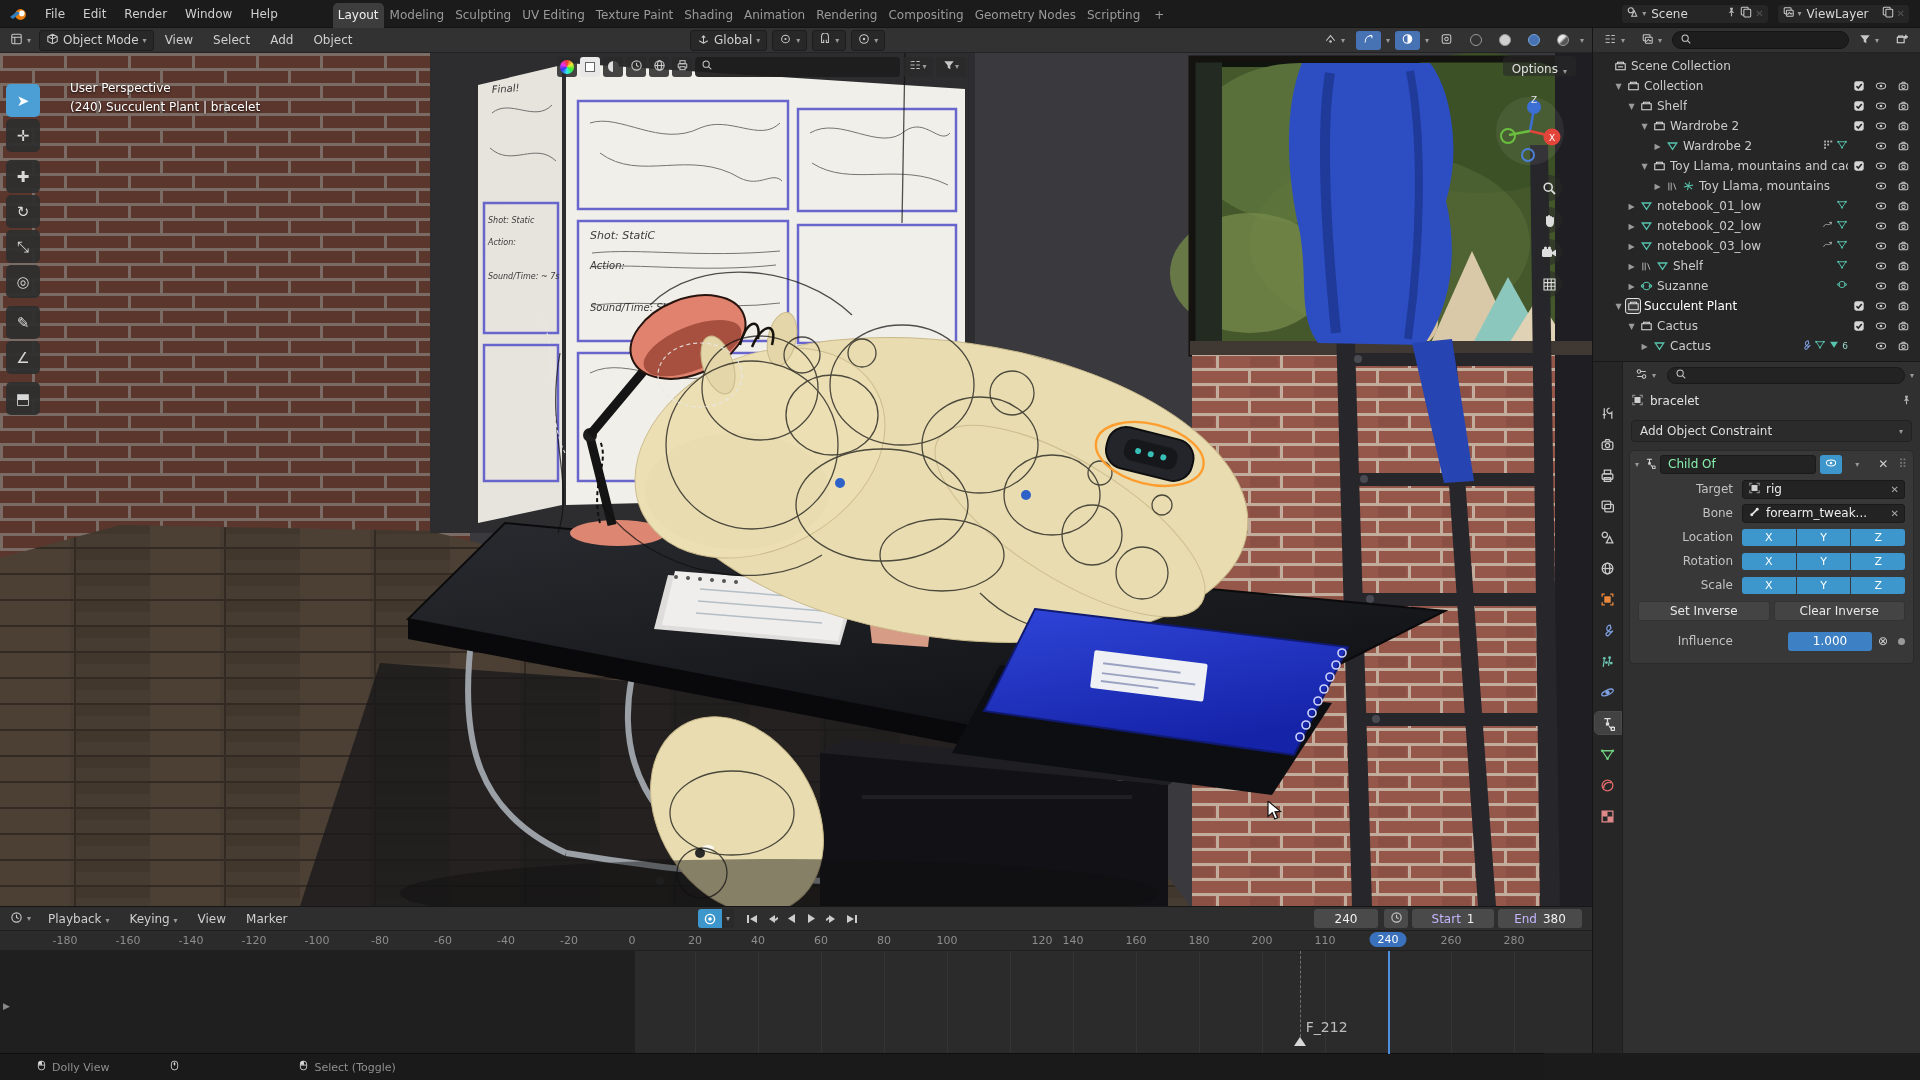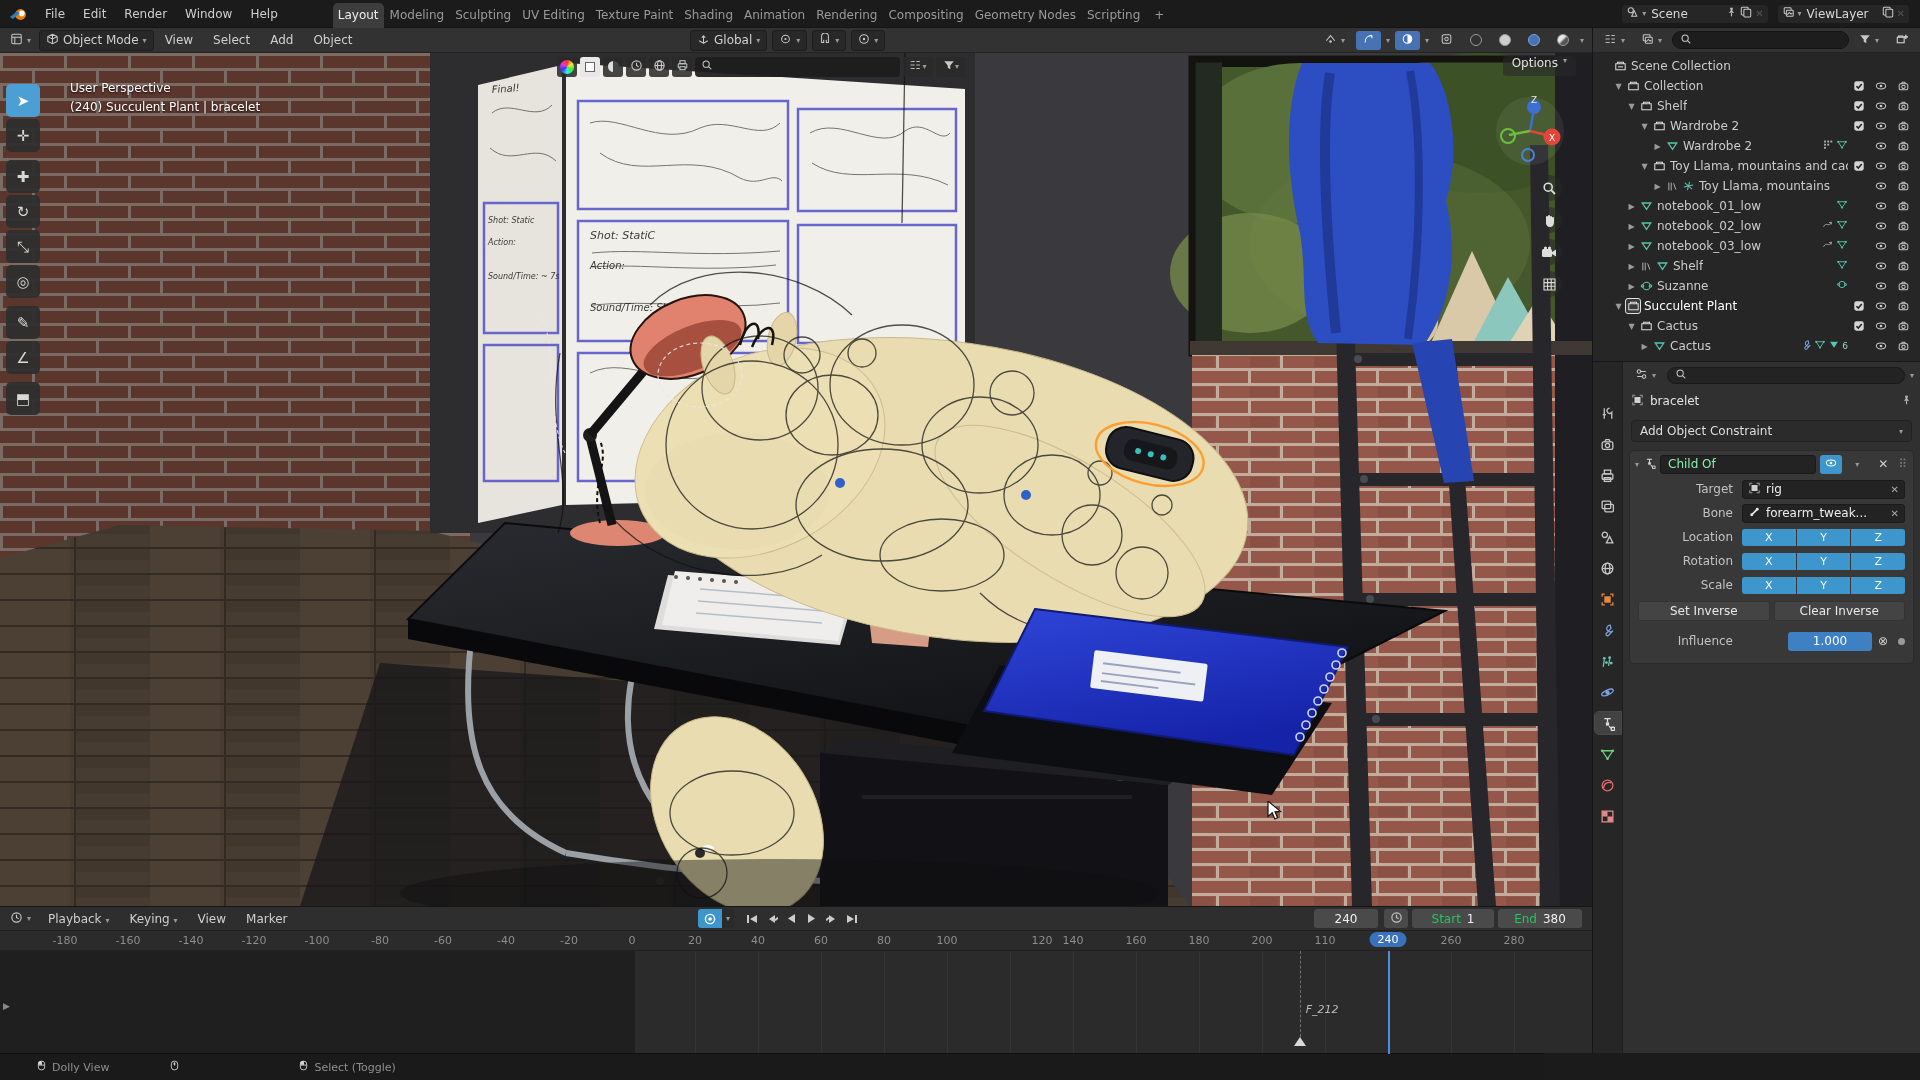--- a/index.html
+++ b/index.html
@@ -79,51 +79,51 @@
   .inf-row .rlabel { width:112px; text-align:right; padding-right:9px; color:#c2c2c2; flex:none; }
   .slider { flex:1; background:#3d80c4; border-radius:3px; height:19px; display:flex; align-items:center; justify-content:center; color:#fff;margin-left:46px; }
   .anim-dot { width:7px; height:7px; border-radius:50%; background:#9a9a9a; margin:0 4px; }
 
   
   .viewport { position:absolute; left:0; top:53px; width:1592px; height:853px; background:#2a2a2a; overflow:hidden; }
   .float-row { position:absolute; left:557px; top:2px; height:23px; display:flex; align-items:center; gap:3px; }
   .icon-chip { width:20px; height:20px; background:#2a2a2add; border-radius:3px; display:flex; align-items:center; justify-content:center; }
   .icon-chip.on { background:#e8e8e8; }
   .vp-search { width:205px; height:20px; background:#1d1d1dee; border-radius:4px; display:flex; align-items:center; padding:0 6px; gap:4px; }
-  .options-btn { position:absolute; right:16px; top:3px; height:20px; background:#28282899; border-radius:4px; display:flex; align-items:flex-start; gap:5px; padding:0 9px; color:#e0e0e0; }
+  .options-btn { position:absolute; right:16px; top:3px; height:20px; background:#28282899; border-radius:4px; display:flex; align-items:flex-end; gap:5px; padding:0 9px; color:#e0e0e0; }
   .toolbar { position:absolute; left:6px; top:31px; display:flex; flex-direction:column; gap:2px; }
   .tool-btn { width:34px; height:33px; background:#2e2e2eee; border-radius:5px; display:flex; align-items:center; justify-content:center; color:#d8d8d8; font-size:15px; }
   .tool-btn.active { background:#4b9fd5; color:#fff; }
   .tool-btn.gap { margin-top:6px; }
   .vp-overlay-text { position:absolute; left:70px; top:26px; color:#fff; text-shadow:0 1px 2px rgba(0,0,0,.8); line-height:19px; font-size:12px; }
   .axis-gizmo { position:absolute; right:26px; top:42px; width:72px; height:72px; }
   .nav-stack { position:absolute; right:30px; top:122px; display:flex; flex-direction:column; gap:6px; align-items:center; }
   .nav-btn { width:26px; height:26px; border-radius:50%; background:rgba(40,40,40,.55); display:flex; align-items:center; justify-content:center; }
   .cursor { position:absolute; left:1267px; top:748px; }
 
   
   .timeline { position:absolute; left:0; top:906px; width:1592px; height:147px; background:#232323; border-top:1px solid #161616; }
   .tl-header { position:relative; height:24px; background:#2e2e2e; border-bottom:1px solid #1f1f1f; display:flex; align-items:center; }
   .tl-menus { display:flex; align-items:center; gap:2px; padding-left:4px; }
   .transport { position:absolute; left:742px; top:2px; display:flex; gap:1px; }
   .tr-btn { width:19px; height:19px; display:flex; align-items:center; justify-content:center; border-radius:2px; }
   .autokey { position:absolute; left:698px; top:2px; display:flex; }
   .ak-btn { width:24px; height:19px; background:#3d96cc; border-radius:3px 0 0 3px; display:flex; align-items:center; justify-content:center; }
   .ak-dd { width:12px; height:19px; background:#2a2a2a; border-radius:0 3px 3px 0; display:flex; align-items:center; justify-content:center; }
   .tl-field { position:absolute; top:2px; height:19px; background:#4a4a4a; border-radius:3px; display:flex; align-items:center; justify-content:center; color:#f0f0f0; gap:6px; padding:0 8px; }
-  .tl-field .flabel { color:#22c55e; }
+  .tl-field .flabel { color:#c4b5fd; }
   .tl-ruler { position:relative; height:20px; background:#2b2b2b; border-bottom:1px solid #202020; }
   .tick { position:absolute; top:3px; transform:translateX(-50%); color:#8d8d8d; font-size:11px; }
   .frame-badge { position:absolute; top:1px; transform:translateX(-50%); background:#3a71bd; color:#fff; border-radius:9px; padding:1px 8px; font-size:11px; z-index:3; }
   .tl-band { position:relative; height:102px; background:#1f1f1f; overflow:hidden; }
   .tl-range { position:absolute; left:635px; right:0; top:0; bottom:0; background:#2b2b2b; }
   .gridline { position:absolute; top:0; bottom:0; width:1px; background:#353535; }
   .playhead { position:absolute; left:1388px; top:44px; bottom:0; width:2px; background:#4b8fde; z-index:2; height:103px; }
   .marker-line { position:absolute; left:1300px; top:44px; height:86px; border-left:1px dashed #6f6f6f; }
-  .marker-label { position:absolute; left:1306px; top:96px; color:#bdbdbd; font-size:11px;font-style:italic; }
+  .marker-label { position:absolute; left:1306px; top:112px; color:#bdbdbd; font-size:14px; }
   .marker-tri { position:absolute; left:1294px; top:130px; width:0; height:0; border-left:6px solid transparent; border-right:6px solid transparent; border-bottom:9px solid #d8d8d8; }
   .band-expander { position:absolute; left:3px; top:50px; color:#8a8a8a; font-size:9px; }
 
   
   .statusbar { position:absolute; left:0; top:1053px; width:1544px; height:27px; background:#1a1a1a; border-top:1px solid #0f0f0f; display:flex; align-items:center; color:#8f8f8f; font-size:11px; }
   .sb-item { display:flex; align-items:center; gap:5px; }
   .sb-right { margin-left:auto; padding-right:12px; color:#9a9a9a; }
 </style>
 </head>
 <body>

